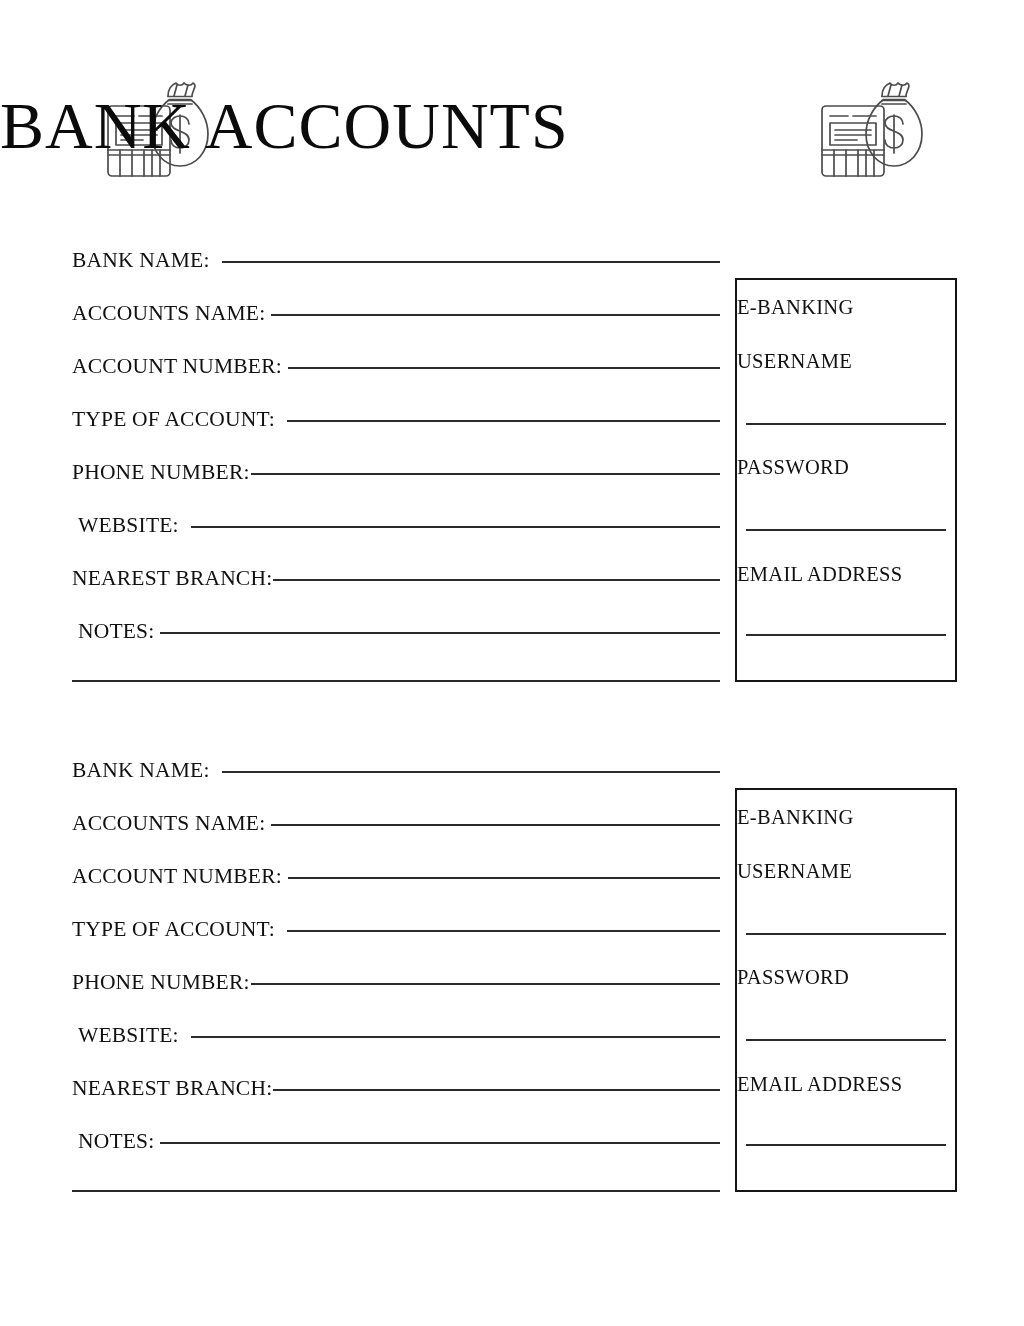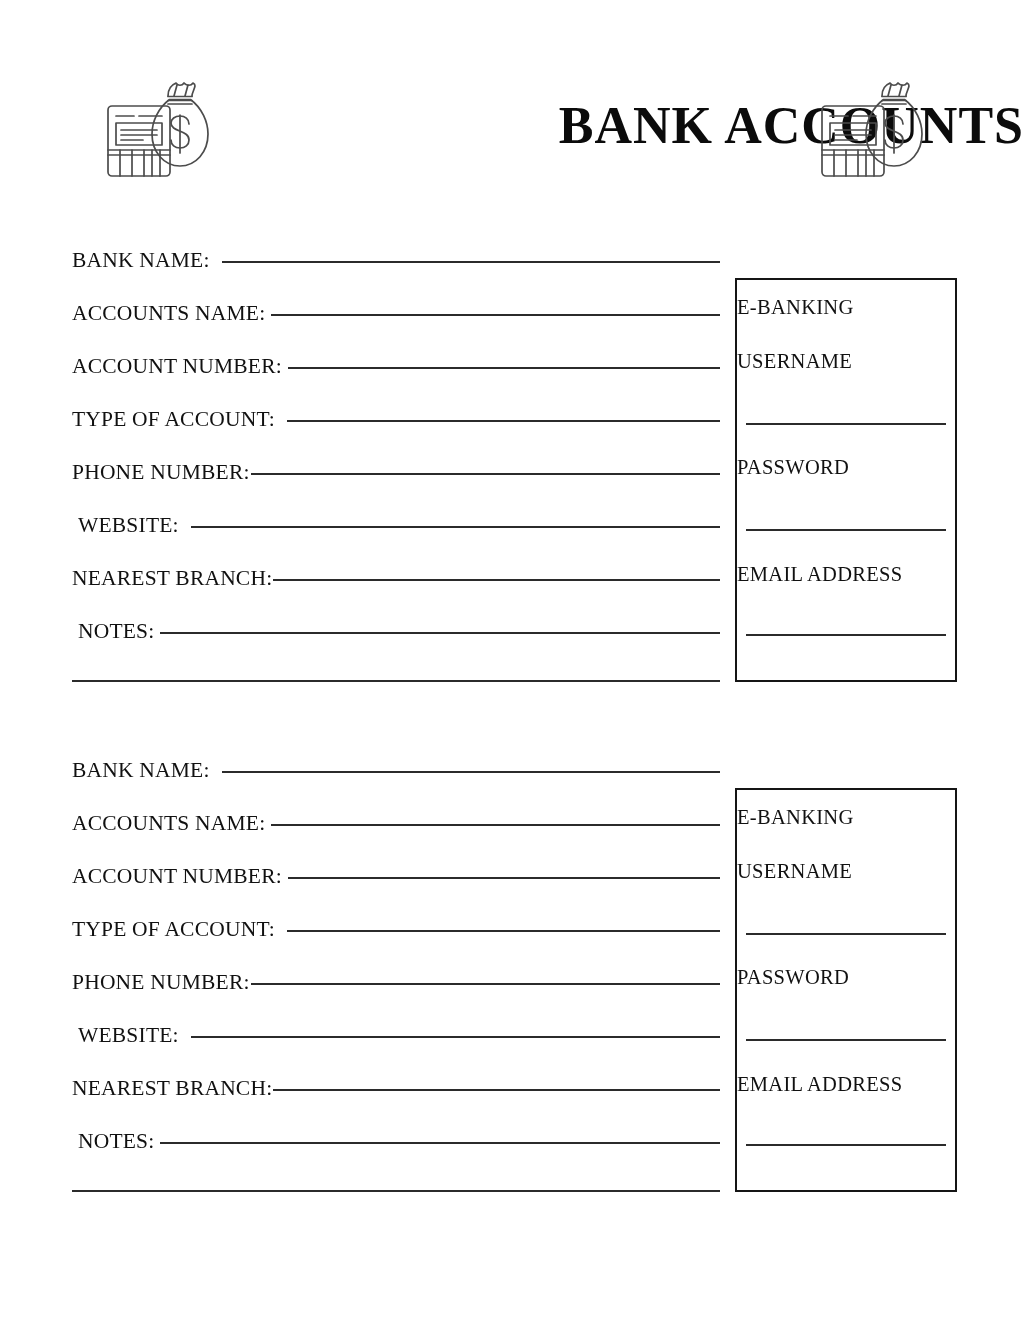--- a/index.html
+++ b/index.html
@@ -24,24 +24,24 @@
     width: 1024px;
     height: 135px;
   }
   .page-title {
     position: absolute;
     left: 0;
     top: 0;
     width: 1024px;
     height: 135px;
     line-height: 135px;
-    text-align: right;
+    text-align: left;
     font-family: "Liberation Serif", "DejaVu Serif", serif;
-    font-weight: bold;
-    font-size: 52px;
+    font-weight: normal;
+    font-size: 66px;
     letter-spacing: 1px;
     color: #0b0b0b;
   }
   .money-icon {
     position: absolute;
     top: 14px;
     width: 118px;
     height: 118px;
   }
   .money-icon.left  { left: 98px; }

